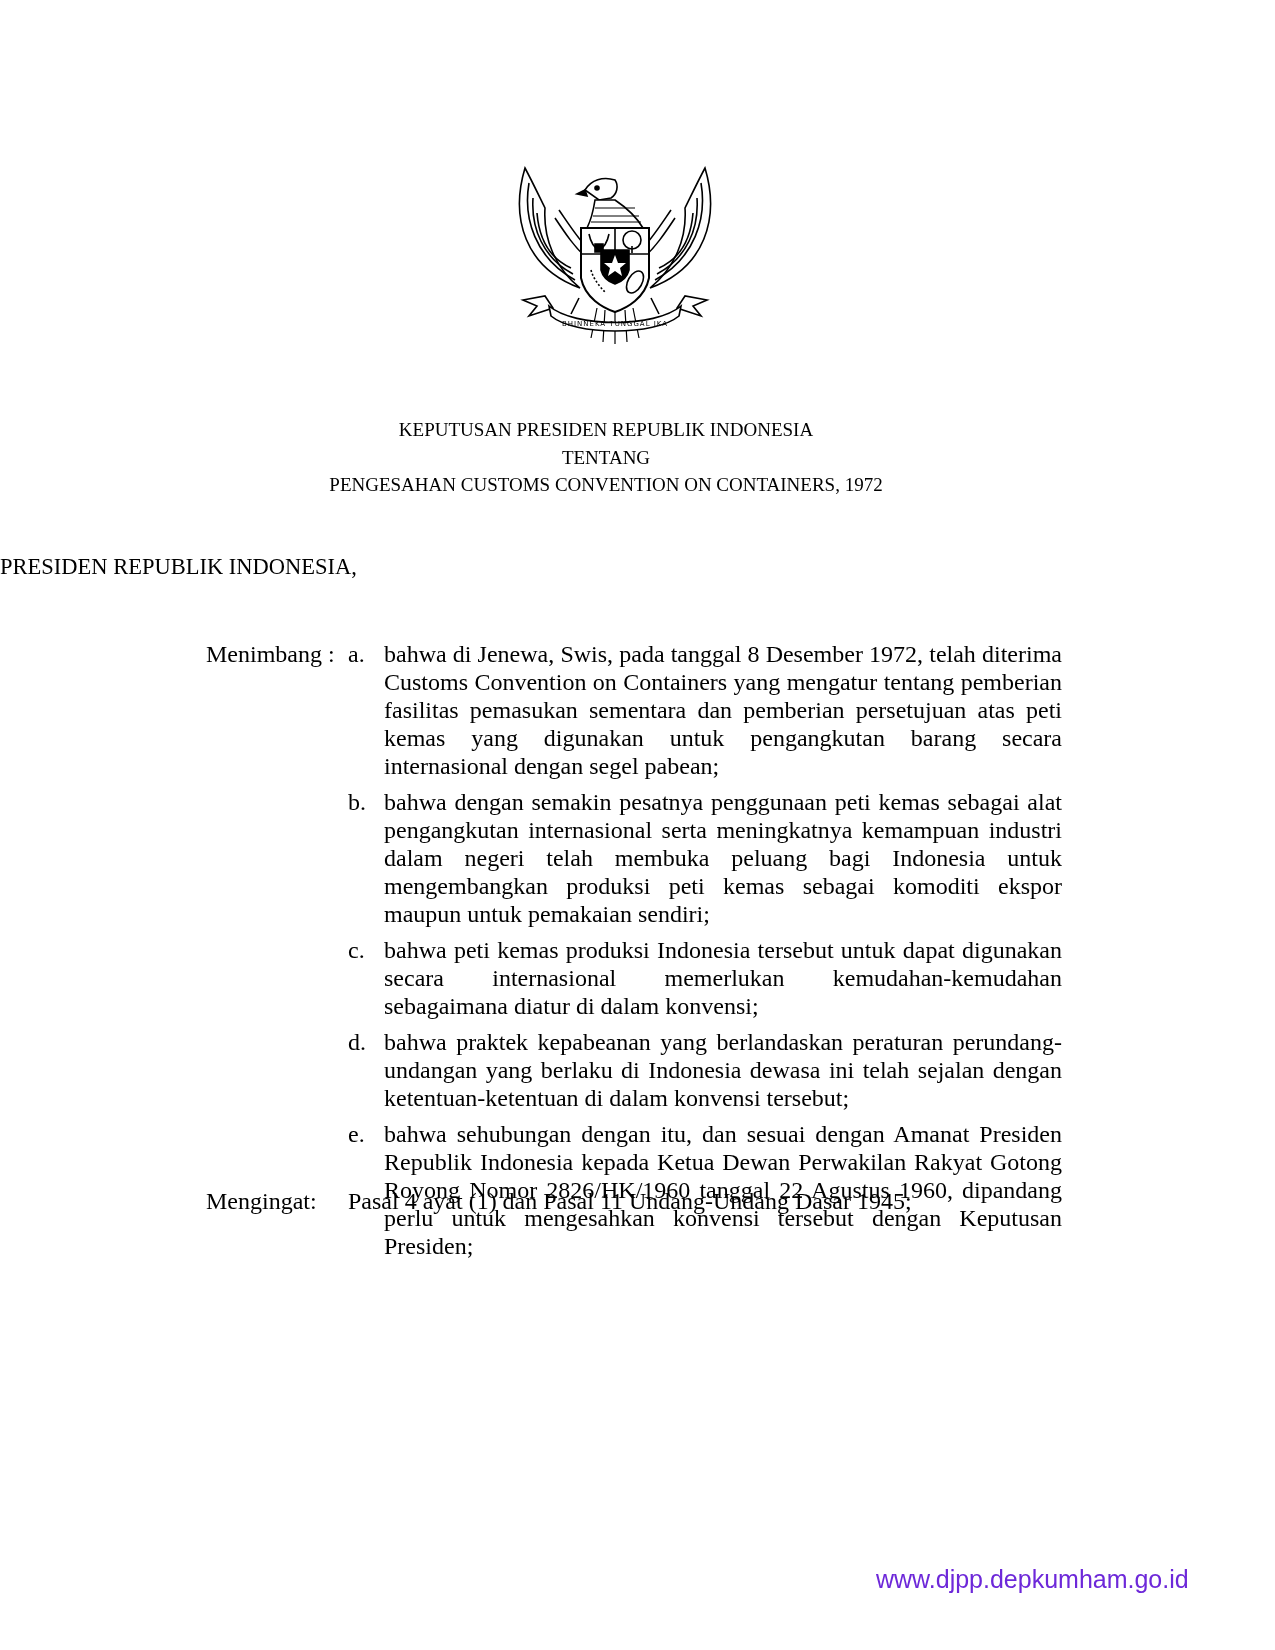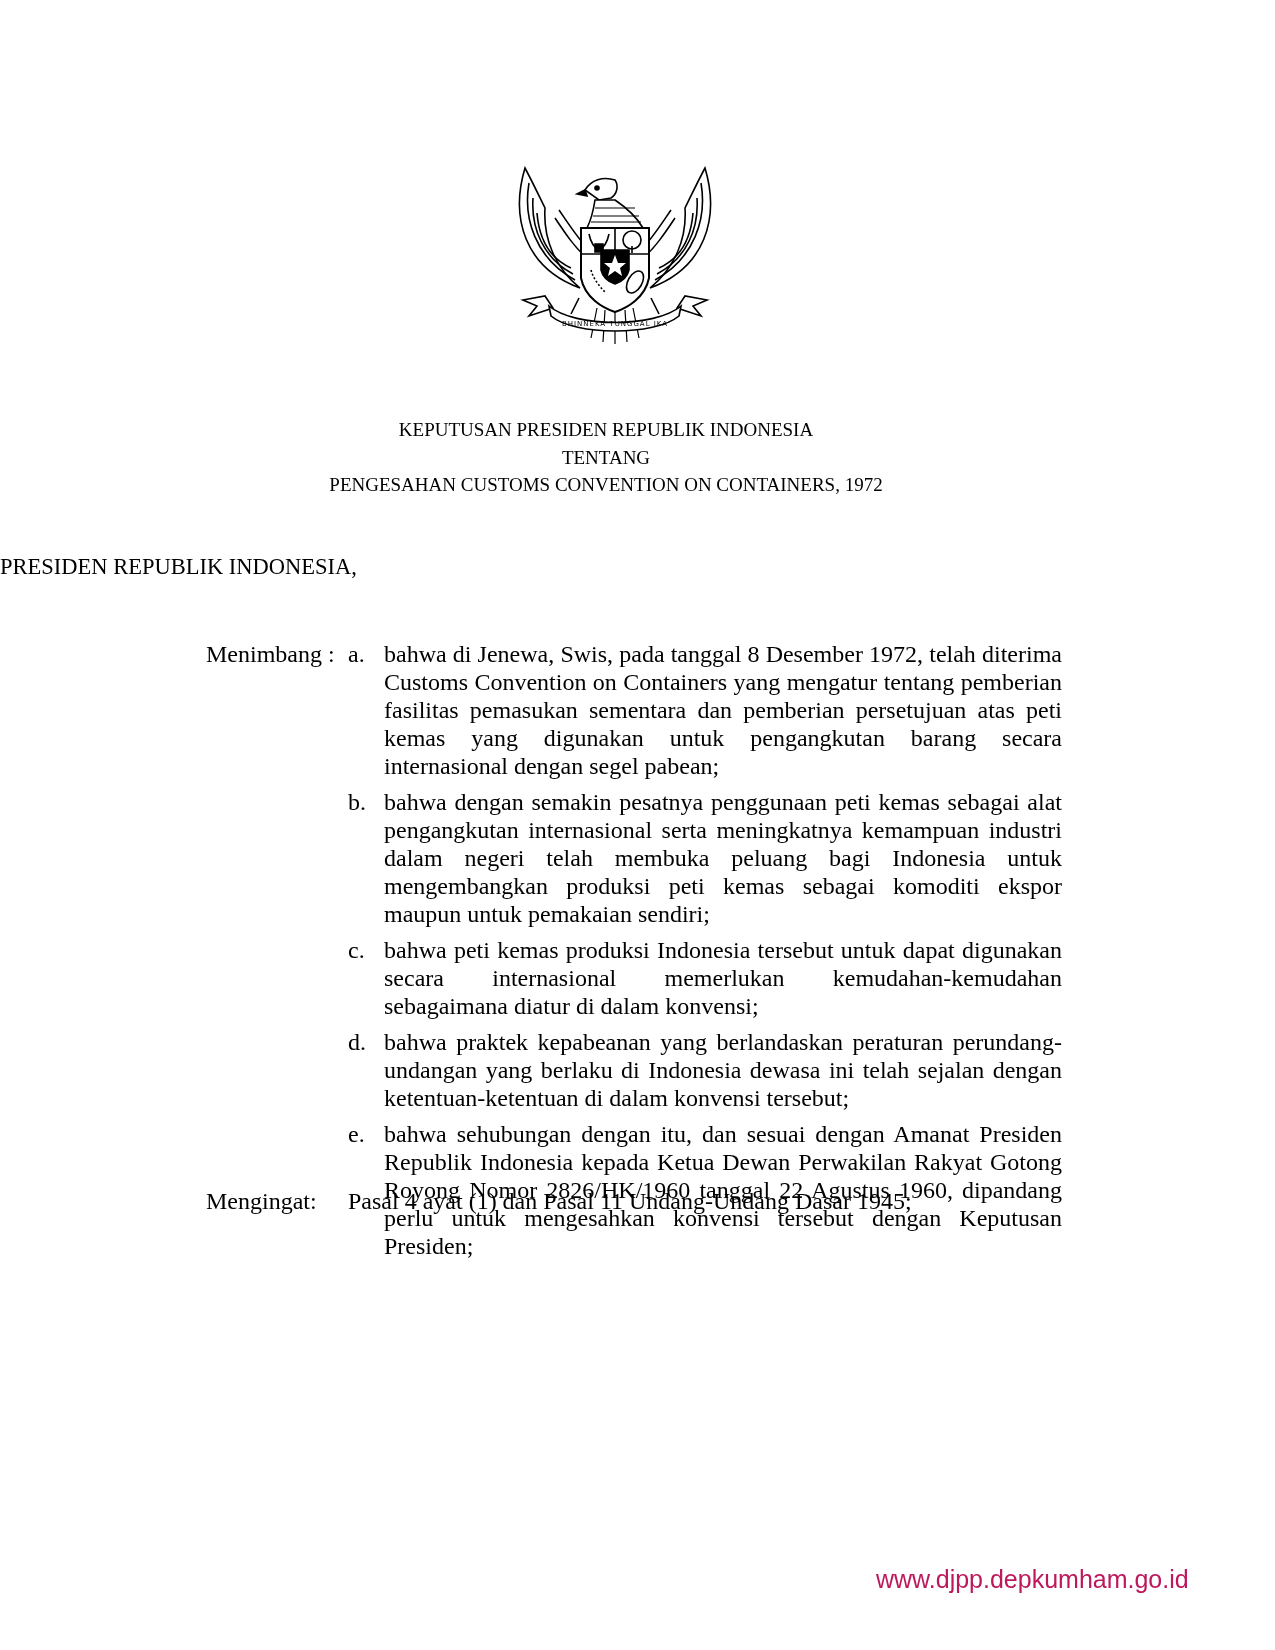--- a/index.html
+++ b/index.html
@@ -76,21 +76,21 @@
     #mengingat .text-single {
       margin-left: 142px;
       white-space: nowrap;
     }
     .watermark {
       position: absolute;
       left: 876px;
       top: 1565px;
       font-family: "Liberation Sans", "DejaVu Sans", sans-serif;
       font-size: 25px;
-      color: #be185d;
+      color: #6d28d9;
       white-space: nowrap;
     }
   </style>
 </head>
 <body>
 
 <div class="emblem">
   <svg width="200" height="195" viewBox="0 0 200 195" xmlns="http://www.w3.org/2000/svg" fill="none" stroke="#000" stroke-width="1.6">
 
     <path d="M10 10 C -5 60, 10 110, 65 130 C 40 110, 28 80, 30 50 C 25 40, 18 25, 10 10 Z" fill="#fff"></path>

